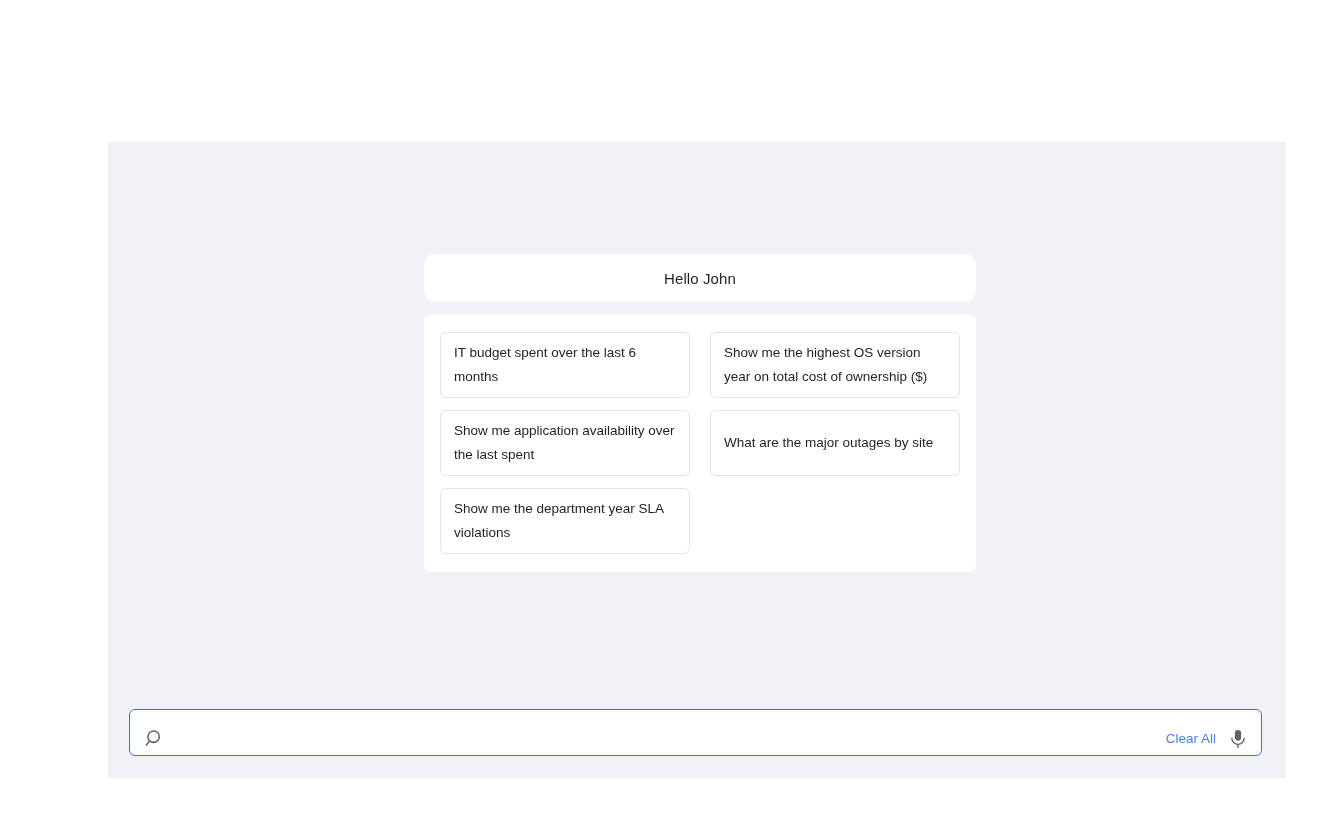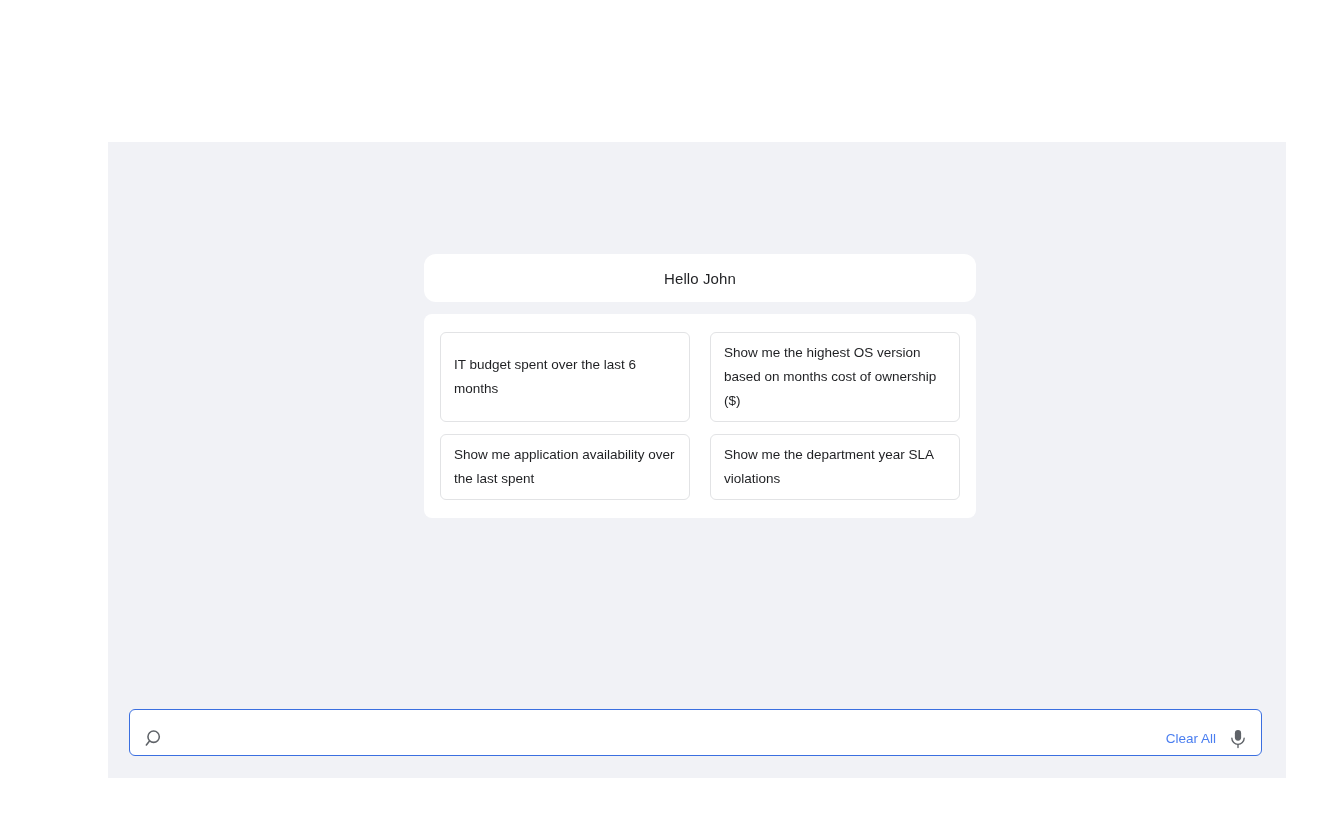--- a/index.html
+++ b/index.html
@@ -143,27 +143,30 @@
 
     <div class="suggestions-card">
       <div class="suggestions-grid">
 
         <div class="suggestion-item">
           <span class="suggestion-text">IT budget spent over the last 6 months</span>
         </div>
 
 
         <div class="suggestion-item">
-          <span class="suggestion-text">Show me the highest OS version based on months cost of ownership ($)</span>
+          <span class="suggestion-text">Show me the highest OS version year on total cost of ownership ($)</span>
         </div>
 
         <div class="suggestion-item">
           <span class="suggestion-text">Show me application availability over the last spent</span>
         </div>
 
+        <div class="suggestion-item">
+          <span class="suggestion-text">What are the major outages by site</span>
+        </div>
 
         <div class="suggestion-item">
           <span class="suggestion-text">Show me the department year SLA violations</span>
         </div>
 
       </div>
     </div>
 
   </div>
 </div>

